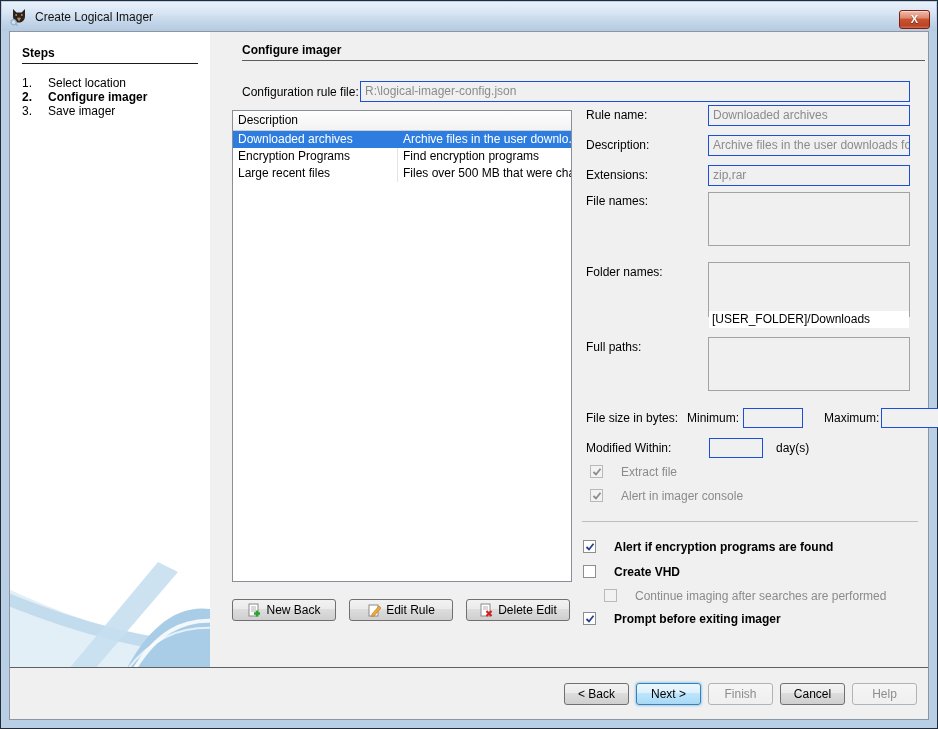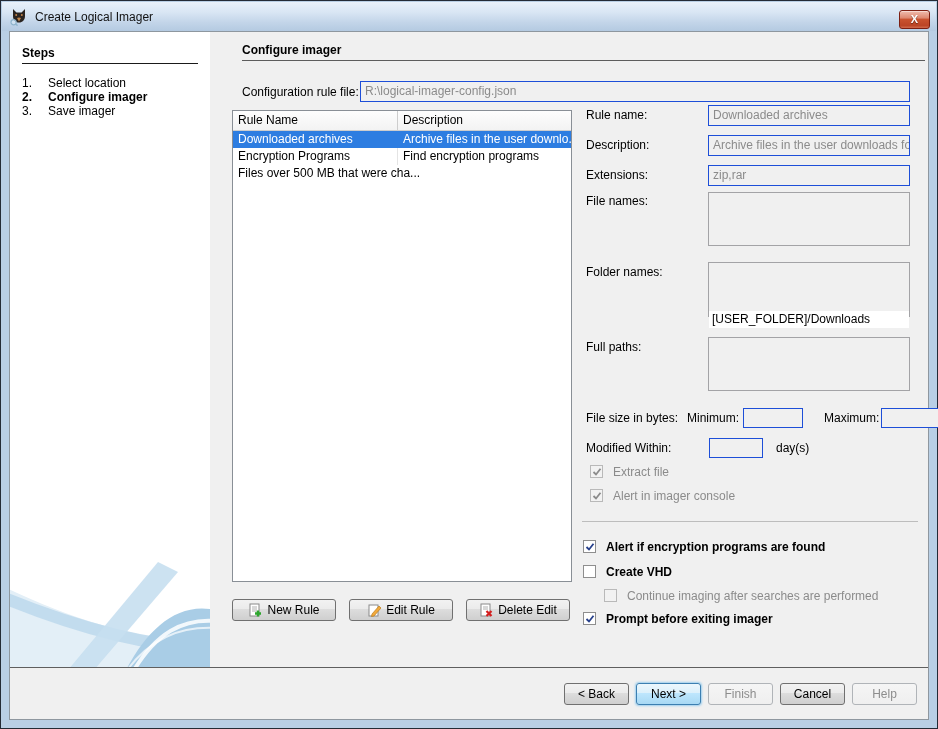--- a/index.html
+++ b/index.html
@@ -78,21 +78,21 @@
   
   .flabel { position:absolute; left:376px; white-space:nowrap; }
   .ffield { position:absolute; left:498px; width:202px; height:21px; }
   .farea  { position:absolute; left:498px; width:202px; background:#f0f0f0; border:1px solid #a3a3a6; }
   .listitem { background:#fff; color:#000; height:17px; padding:1px 3px;
               overflow:hidden; white-space:nowrap;margin-top:48px; }
 
   .inline-label { position:absolute; white-space:nowrap; }
   .small-field { position:absolute; height:20px; }
 
-  .cb-row { position:absolute; display:flex; align-items:center; gap:10px; height:15px; }
+  .cb-row { position:absolute; display:flex; align-items:center; gap:18px; height:15px; }
   .cb-box { width:13px; height:13px; background:#fff; border:1px solid #8e8e8e; flex:0 0 auto;
             display:flex; align-items:center; justify-content:center; }
   .cb-box.disabled { background:#f2f2f2; border-color:#b9b9b9; }
   .cb-label-dis { color:#8b8b8b; }
   .cb-label-b { font-weight:bold; }
 
   .form-sep { position:absolute; left:372px; right:10px; border-top:1px solid #bdbdbd; }
 
   
   .footer { position:absolute; left:0; right:0; bottom:0; height:52px; background:#f0f0f0;
@@ -151,45 +151,45 @@
 
     <div class="main-panel">
       <div class="main-heading">Configure imager</div>
       <div class="heading-rule"></div>
 
       <div class="cfg-label">Configuration rule file:</div>
       <div class="cfg-field tfield">R:\logical-imager-config.json</div>
 
       <div class="rules-table">
         <div class="thead">
-          <div class="th th-name">Rule Name</div>
           <div class="th th-desc">Description</div>
         </div>
         <div class="trow selected">
           <div class="td td-name">Downloaded archives</div>
           <div class="td td-desc">Archive files in the user downlo...</div>
         </div>
         <div class="trow">
           <div class="td td-name">Encryption Programs</div>
           <div class="td td-desc">Find encryption programs</div>
         </div>
         <div class="trow">
+          <div class="td td-name">Large recent files</div>
           <div class="td td-desc">Files over 500 MB that were cha...</div>
         </div>
       </div>
 
       <div class="btn rule-btn" style="left:22px;">
         <svg class="btn-icon" viewBox="0 0 15 15">
           <rect x="2" y="1" width="9" height="12" fill="#fff" stroke="#8a8a8a"></rect>
           <line x1="4" y1="4" x2="9" y2="4" stroke="#b0b0b0"></line>
           <line x1="4" y1="6" x2="9" y2="6" stroke="#b0b0b0"></line>
           <line x1="4" y1="8" x2="9" y2="8" stroke="#b0b0b0"></line>
           <path d="M10,7.5 L10,13.5 M7,10.5 L13,10.5" stroke="#2ca52c" stroke-width="2.4"></path>
         </svg>
-        <span>New Rule</span>
+        <span>New Back</span>
       </div>
       <div class="btn rule-btn" style="left:139px;">
         <svg class="btn-icon" viewBox="0 0 15 15">
           <rect x="2" y="2" width="9" height="11" fill="#fff" stroke="#8a8a8a"></rect>
           <path d="M5,11 L12,3 L14,5 L7,13 L4.5,13.5 Z" fill="#f2a93b" stroke="#ba7d1d" stroke-width="0.7"></path>
         </svg>
         <span>Edit Rule</span>
       </div>
       <div class="btn rule-btn" style="left:256px;">
         <svg class="btn-icon" viewBox="0 0 15 15">

